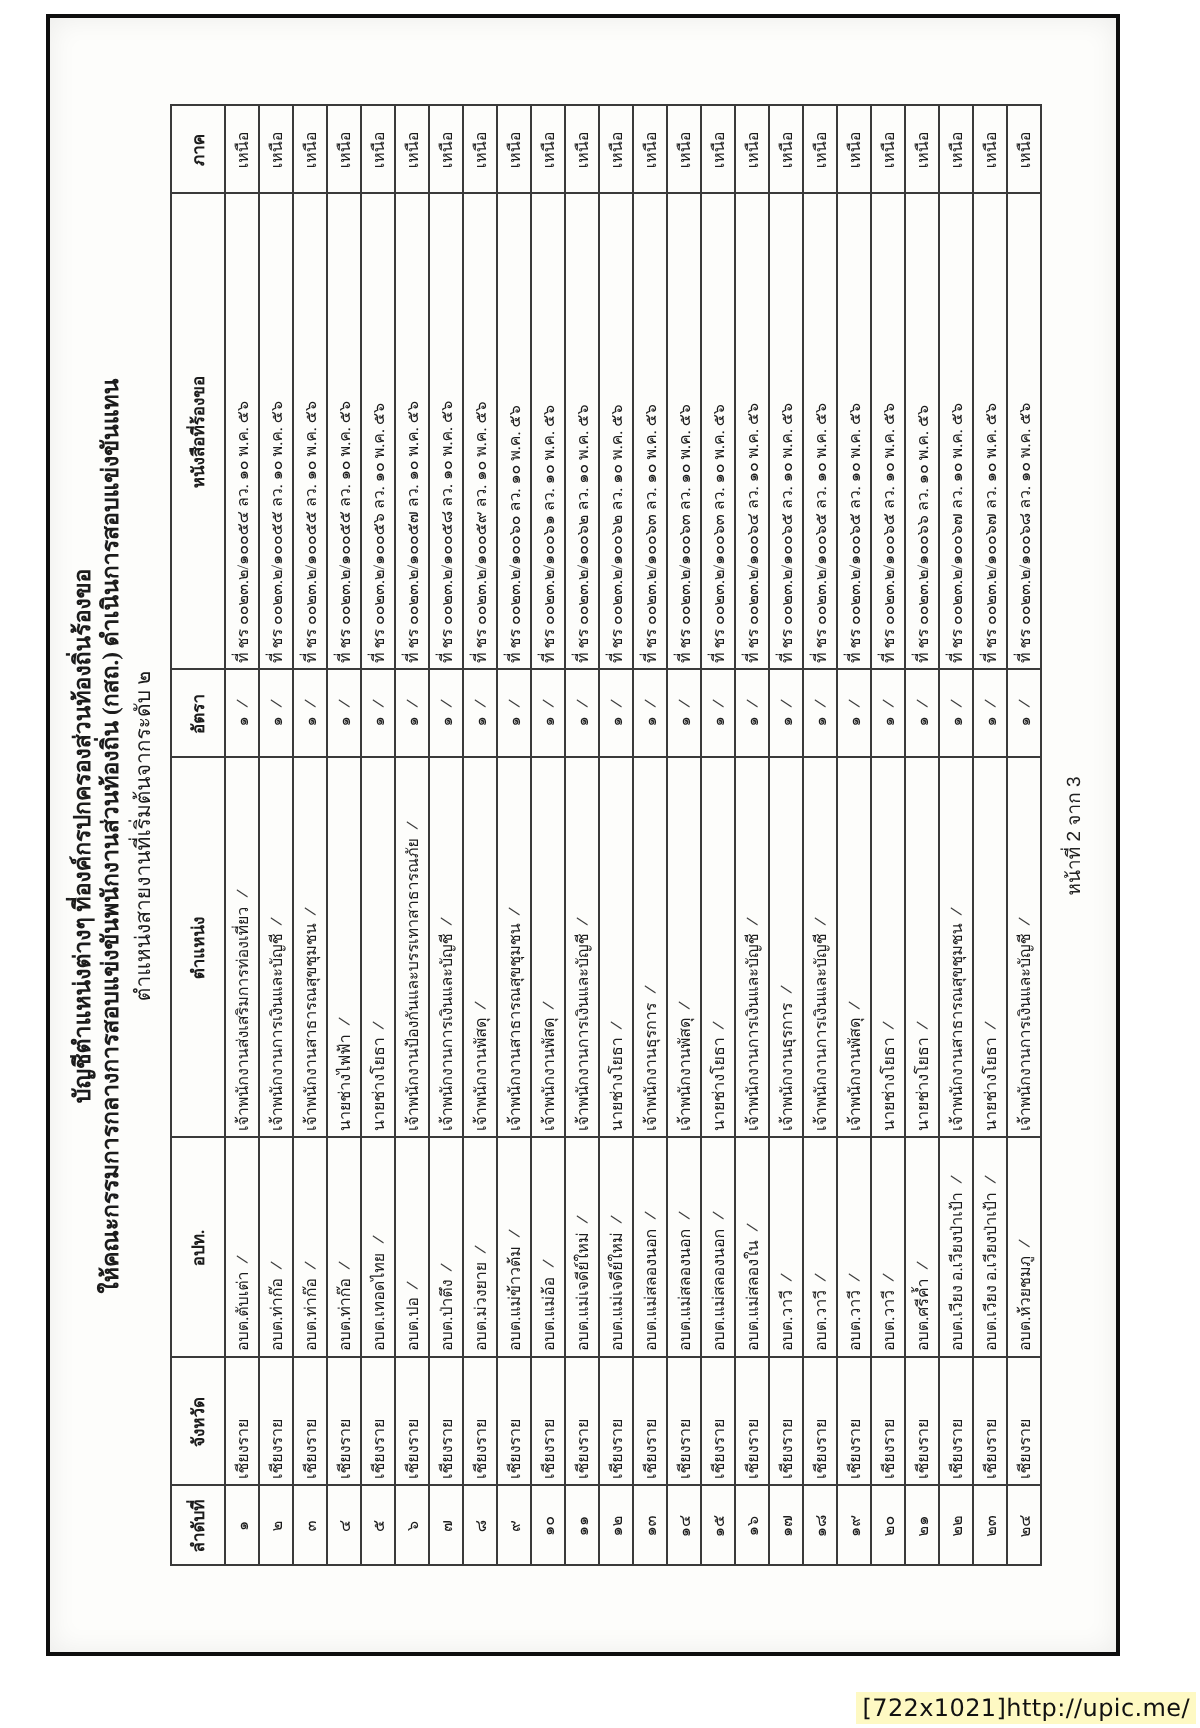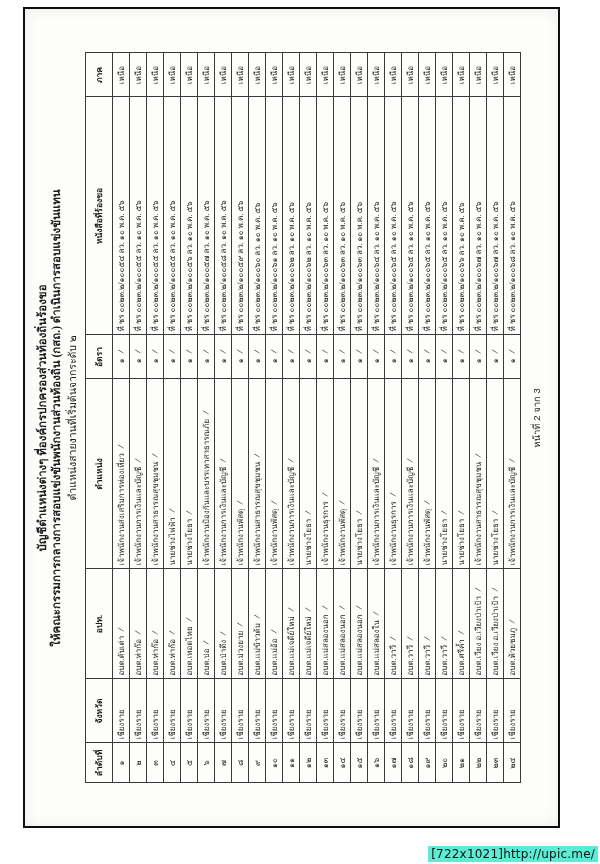--- a/index.html
+++ b/index.html
@@ -43,21 +43,21 @@
   td.c-letter{font-size:7.5px;}
   .tick{
     display:inline-block;color:#3c3c3c;font-weight:bold;
     transform:rotate(14deg);margin-left:5px;font-size:9px;
   }
   .pagefoot{
     text-align:center;font-size:9.5px;margin-top:8px;
     font-family:"Liberation Sans", sans-serif;color:#222;
   }
   .watermark{
-    position:absolute;right:2px;bottom:2px;background:#5eead4;
+    position:absolute;right:2px;bottom:2px;background:#fef9c3;
     font-family:"DejaVu Sans", sans-serif;font-size:12px;color:#111;
     padding:1px 3px;letter-spacing:0.2px;
   }
 </style>
 </head>
 <body>
 
 <div class="paper">
   <div class="logical">
     <div class="inner">

